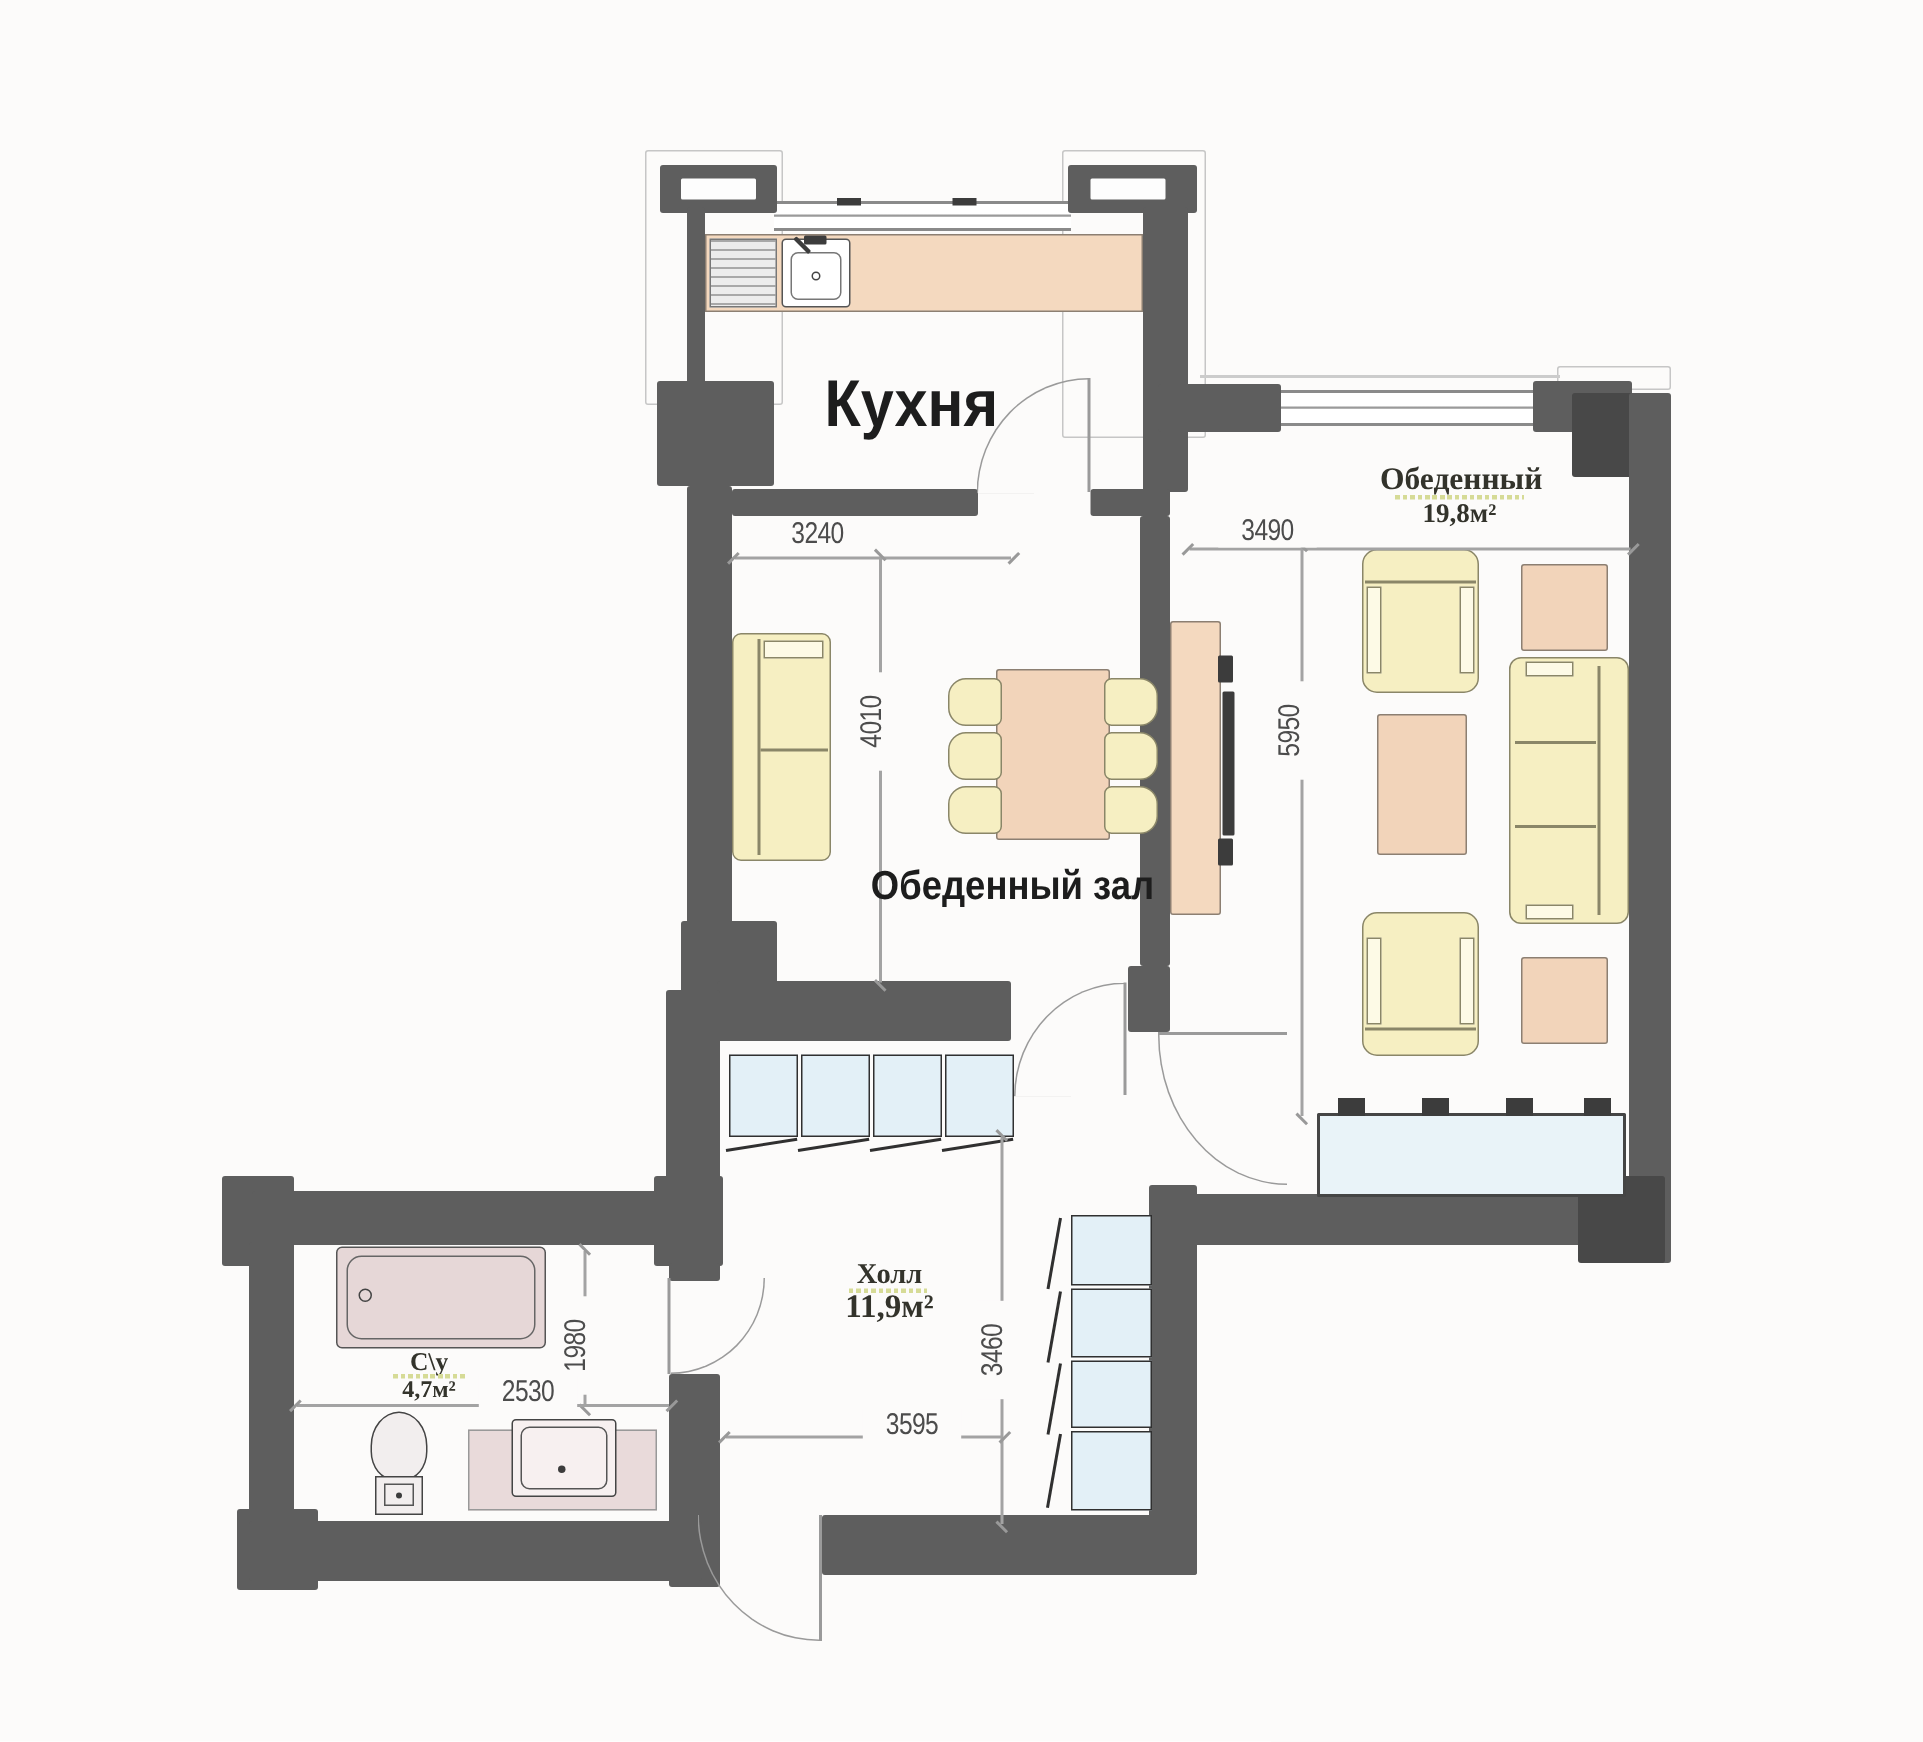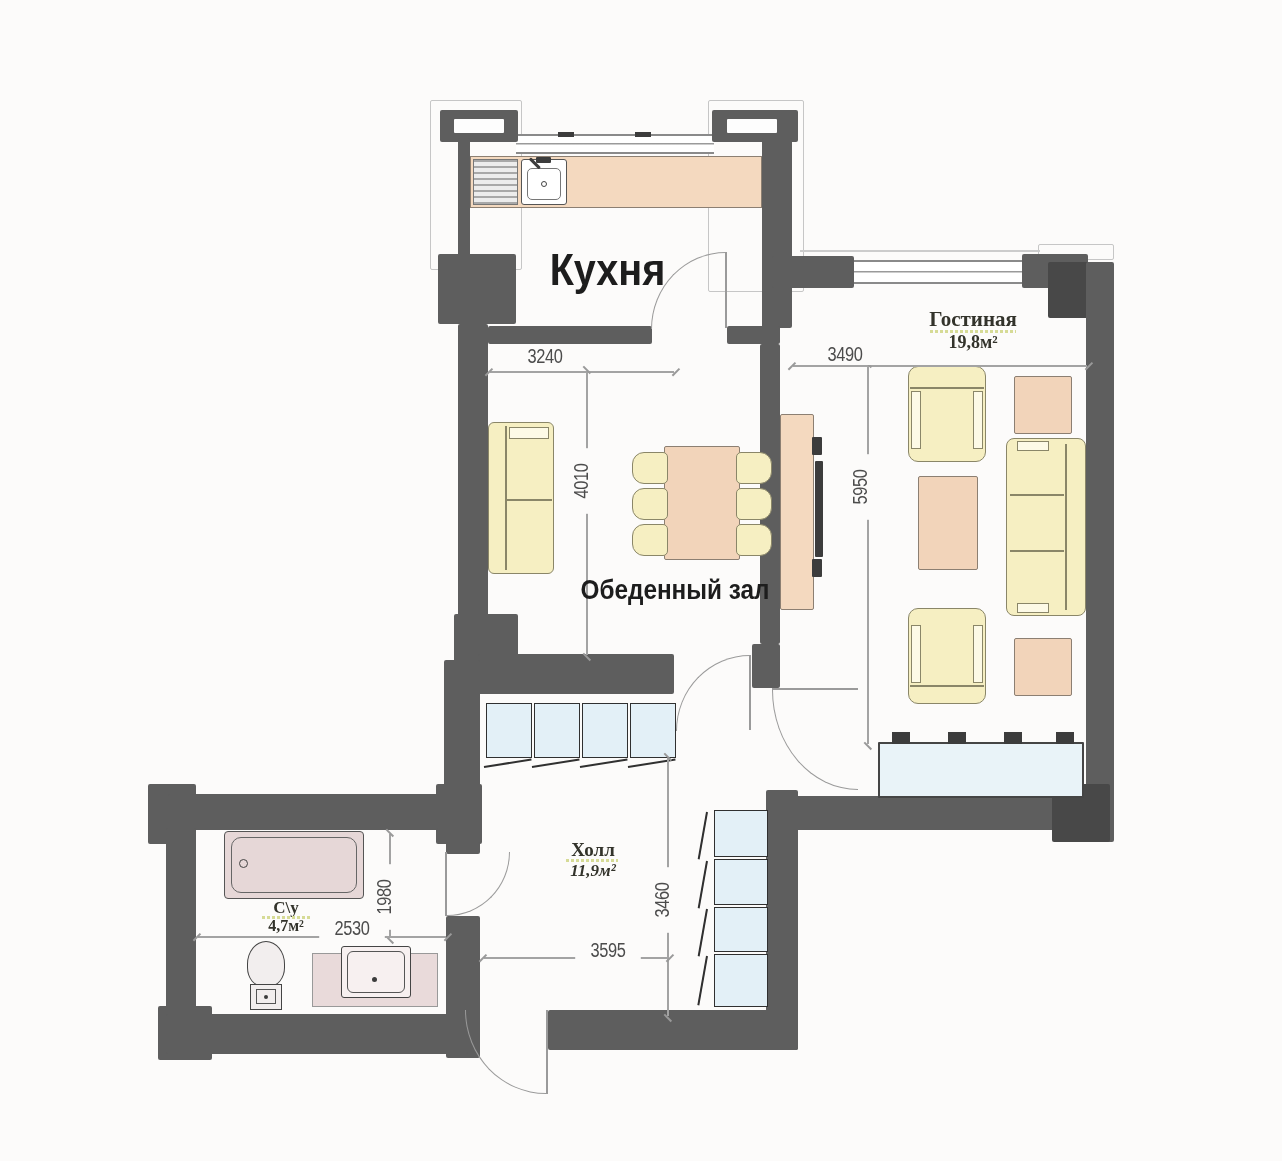--- a/index.html
+++ b/index.html
@@ -192,28 +192,28 @@
   <div class="el dlab v" style="left:820px;top:476px;width:80px;height:22px;">5950</div>
   <div class="el dlab v" style="left:622px;top:889px;width:80px;height:22px;">3460</div>
   <div class="el dlab" style="left:568px;top:939px;width:80px;height:22px;">3595</div>
   <div class="el dlab v" style="left:344px;top:886px;width:80px;height:22px;">1980</div>
   <div class="el dlab" style="left:312px;top:917px;width:80px;height:22px;">2530</div>
 
   <div class="el biglab" style="left:495px;top:246px;width:225px;height:50px;font-size:44px;line-height:48px;">Кухня</div>
   <div class="el biglab" style="left:560px;top:576px;width:230px;height:30px;font-size:27px;line-height:29px;">Обеденный зал</div>
 
   <div class="el serlab" style="left:920px;top:309px;width:106px;height:42px;font-size:21px;">
-    <span>Гостиная</span><br>
+    <span>Обеденный</span><br>
     <span style="font-size:18px;">19,8м²</span>
   </div>
   <div class="el hl" style="left:930px;top:330px;width:86px;height:2.5px;"></div>
 
   <div class="el serlab" style="left:548px;top:840px;width:90px;height:38px;font-size:19px;">
     <span>Холл</span><br>
-    <span style="font-size:17px;font-style:italic;">11,9м²</span>
+    <span style="font-size:22px;">11,9м²</span>
   </div>
   <div class="el hl" style="left:566px;top:859px;width:52px;height:2.5px;"></div>
 
   <div class="el serlab" style="left:246px;top:899px;width:80px;height:36px;font-size:17px;">
     <span>С\у</span><br>
     <span style="font-size:16px;">4,7м²</span>
   </div>
   <div class="el hl" style="left:262px;top:916px;width:48px;height:2.5px;"></div>
 
 </div>

